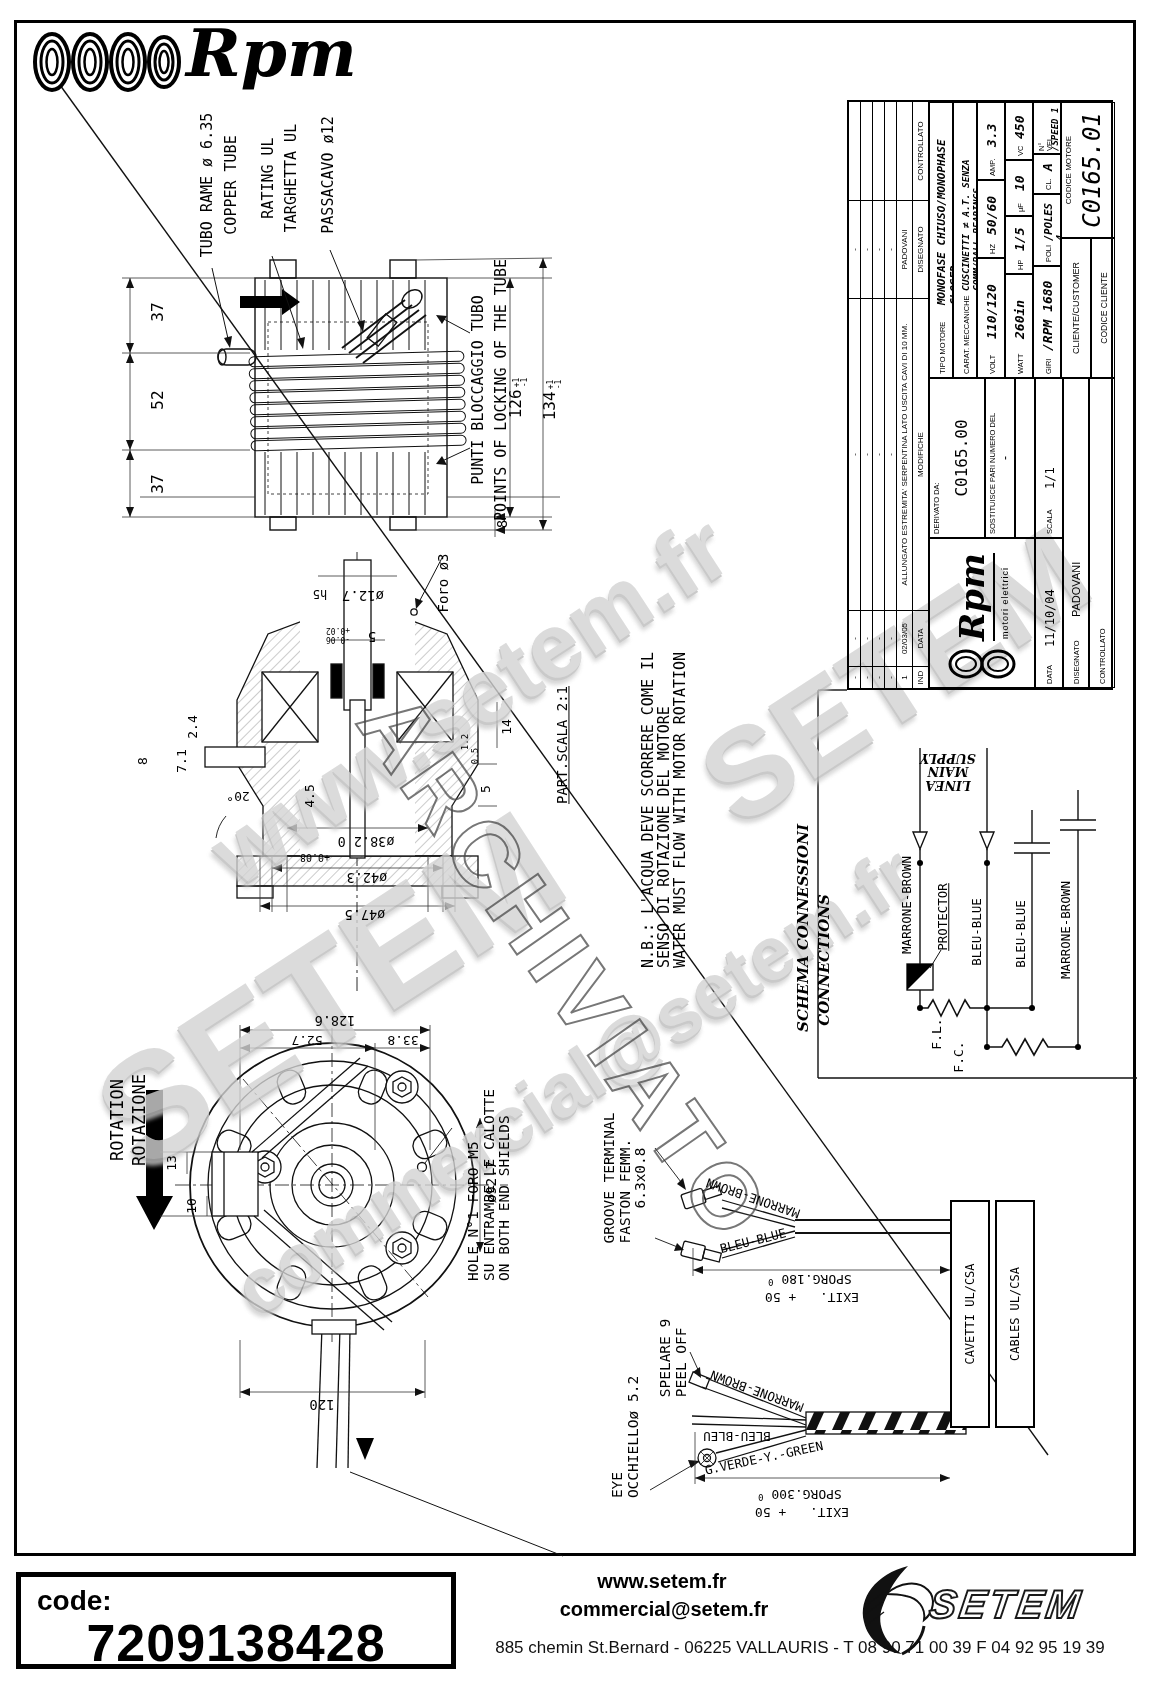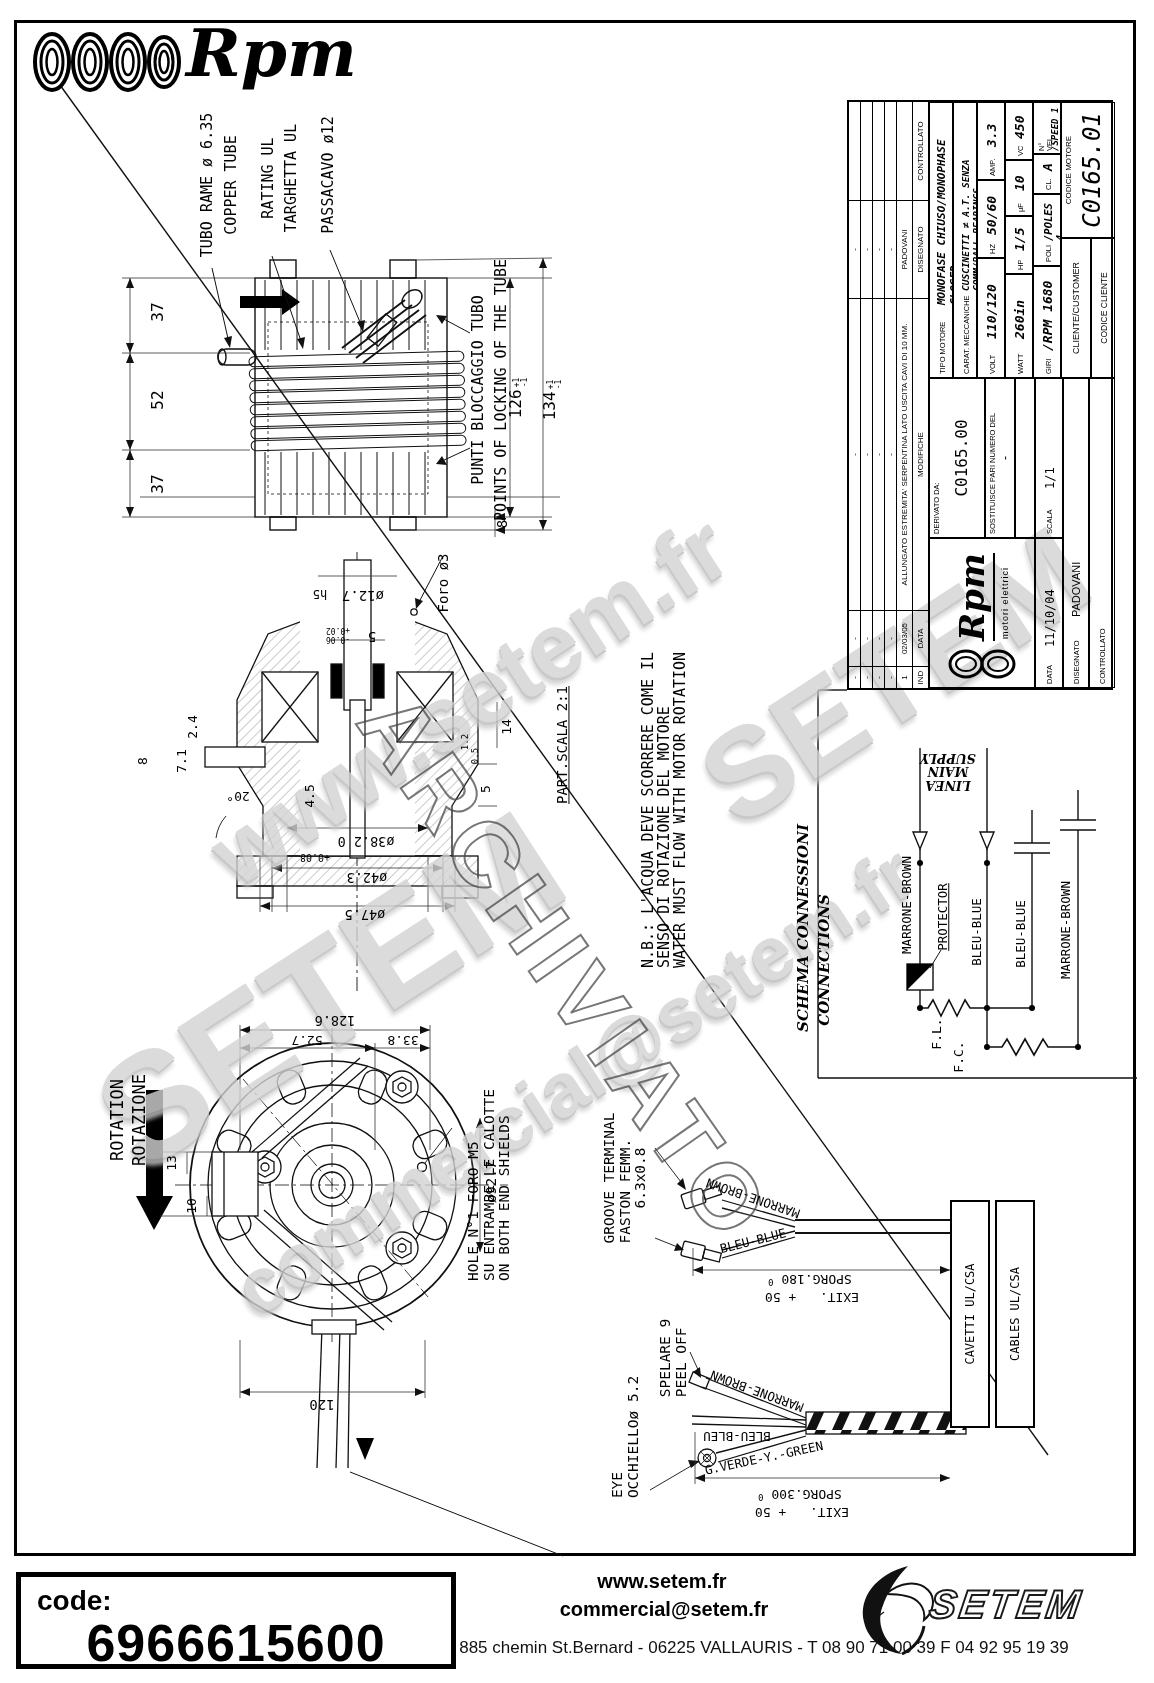--- a/index.html
+++ b/index.html
@@ -701,20 +701,20 @@
       <div style="position:absolute;left:0;right:0;top:7px;text-align:center;font-size:8.5px;">CODICE CLIENTE</div>
     </div>
     <div class="cell" style="left:450px;top:212px;width:136px;height:54px;">
       <div style="position:absolute;left:0;right:0;top:2px;text-align:center;font-size:8px;">CODICE MOTORE</div>
       <div style="position:absolute;left:0;right:0;top:16px;text-align:center;font-family:'DejaVu Sans Mono',monospace;font-style:italic;font-size:24px;">C0165.01</div>
     </div>
   </div>
 
   <div class="codebox">
     <div class="codelabel">code:</div>
-    <div class="codeval">6966615600</div>
+    <div class="codeval">7209138428</div>
   </div>
   <div class="webline" style="left:662px;top:1570px;">www.setem.fr</div>
   <div class="webline" style="left:664px;top:1598px;">commercial@setem.fr</div>
-  <div class="addr" style="left:764px;top:1638px;">885 chemin St.Bernard  -  06225 VALLAURIS  -  T 08 90 71 00 39   F 04 92 95 19 39</div>
+  <div class="addr" style="left:800px;top:1638px;">885 chemin St.Bernard  -  06225 VALLAURIS  -  T 08 90 71 00 39   F 04 92 95 19 39</div>
   <div class="setemtext">SETEM</div>
 
 </div>
 
 </body></html>

